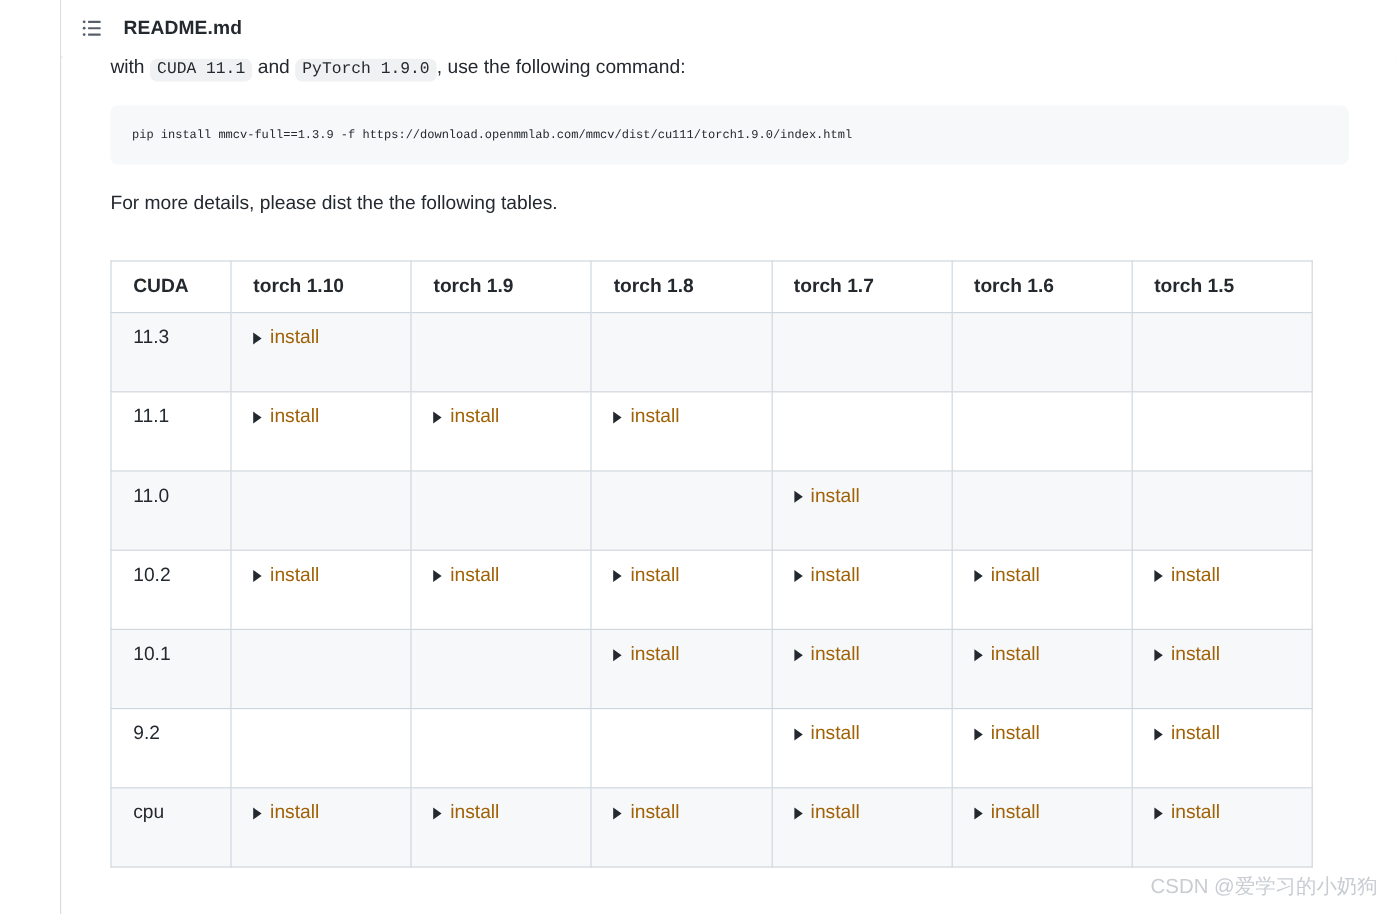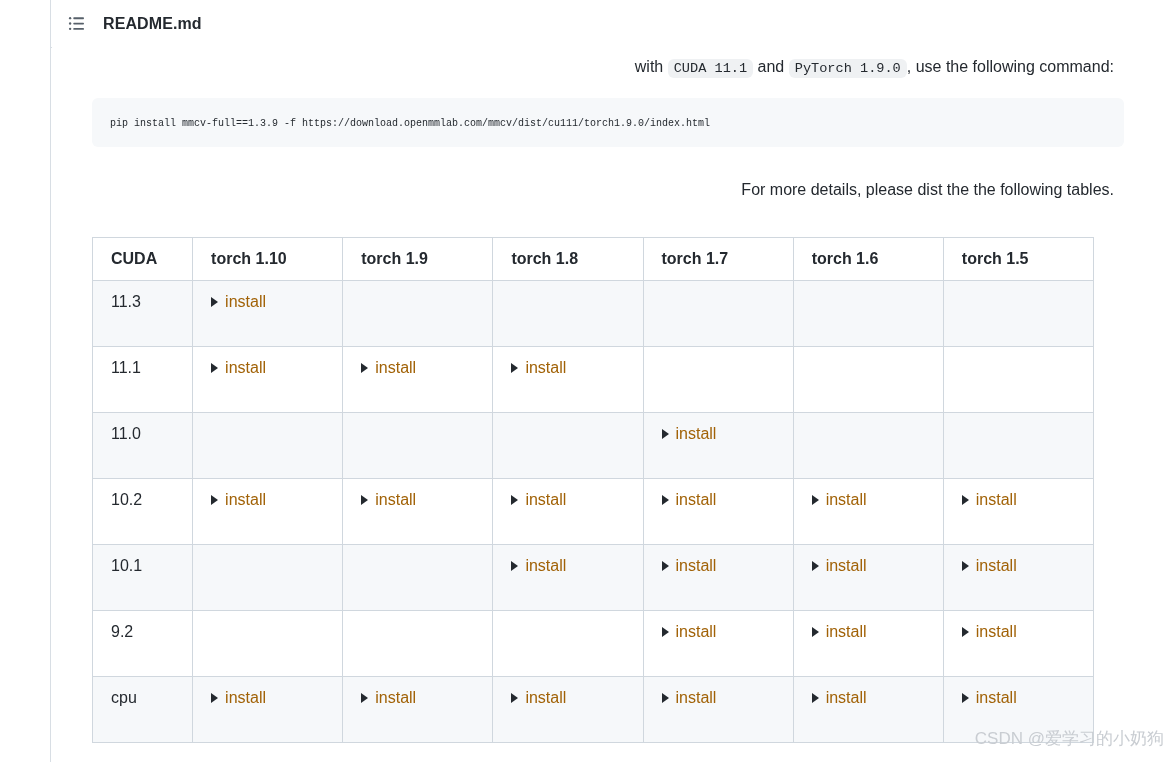--- a/index.html
+++ b/index.html
@@ -67,22 +67,21 @@
     height: 731px;
     background: #ffffff;
     box-sizing: border-box;
     padding: 0 40px;
   }
 
   p.md-paragraph {
     font-size: 16px;
     line-height: 1.55;
     color: #24292f;
-    margin: 10px;
-    text-align: right;
+    margin: 0;
   }
   #intro-paragraph {
     padding-top: 14px;
   }
   #details-paragraph {
     padding-top: 21px;
   }
 
   code.inline-code {
     font-family: "Liberation Mono", "DejaVu Sans Mono", monospace;
@@ -171,21 +170,21 @@
     border-top: 5px solid transparent;
     border-bottom: 5px solid transparent;
     margin-right: 7px;
     flex: 0 0 auto;
   }
   .empty-cell { display: block; height: 1px; }
 
   
   #watermark {
     position: absolute;
-    right: 0;
+    right: 16px;
     bottom: 12px;
     font-size: 17px;
     color: #c9cdd2;
     white-space: nowrap;
     pointer-events: none;
     font-family: "Liberation Sans", "DejaVu Sans", sans-serif;
   }
 </style>
 </head>
 <body>

